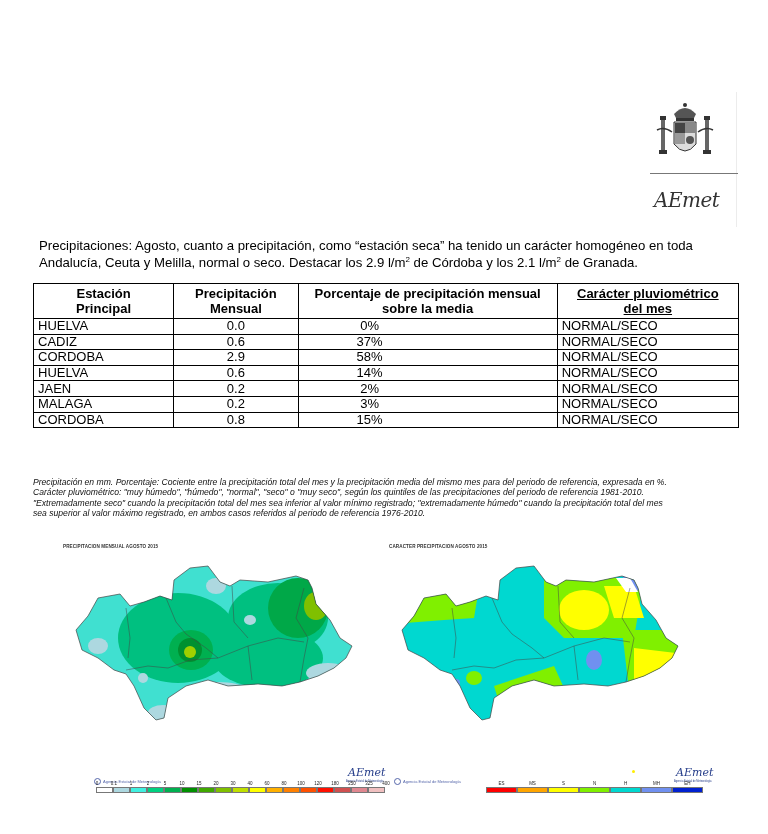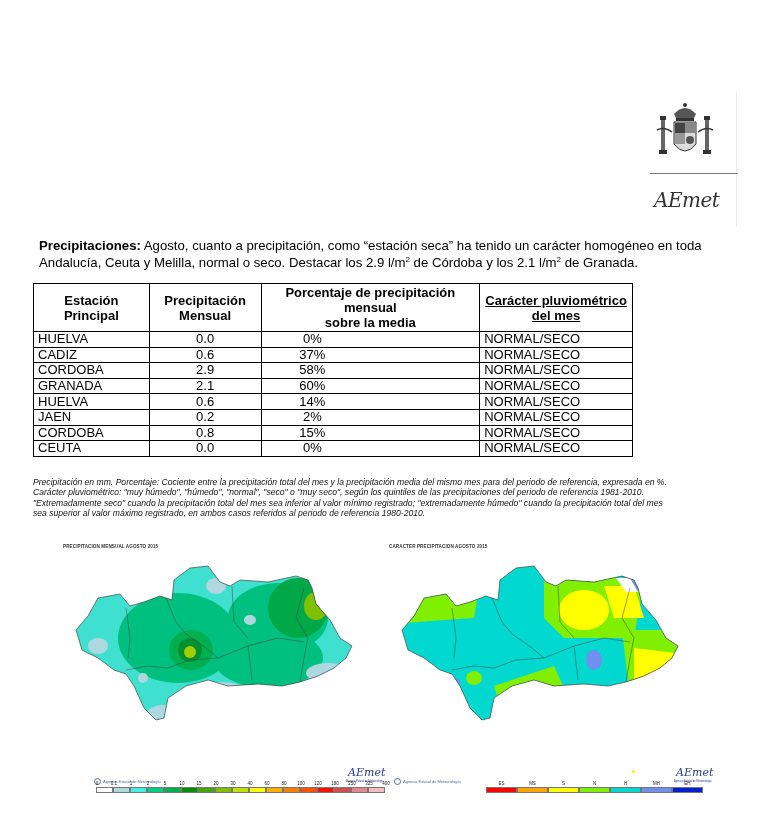--- a/index.html
+++ b/index.html
@@ -7,25 +7,25 @@
 
   
   .header-block { position: absolute; left: 650px; top: 100px; width: 88px; }
   .coat { position: absolute; left: 4px; top: 0; width: 62px; height: 66px; }
   .logo-rule { position: absolute; left: 0; top: 73px; width: 88px; height: 1px; background: #777; }
   .aemet-top { position: absolute; left: 4px; top: 88px; font-family: "DejaVu Serif", serif; font-style: italic; font-size: 20px; color: #333; letter-spacing: -0.5px; white-space: nowrap; }
   .vline { position: absolute; left: 736px; top: 92px; width: 1px; height: 135px; background: #ececec; }
 
   
   .intro { position: absolute; left: 39px; top: 237px; width: 700px; font-size: 13.2px; line-height: 17px; }
-  .intro b { font-weight: bold; }
+  .intro b { font-weight: normal; }
   .intro sup { font-size: 8px; vertical-align: 5px; line-height: 0; }
 
   
-  table.data { position: absolute; left: 33px; top: 283px; width: 600px; border-collapse: collapse; font-size: 13px; }
+  table.data { position: absolute; left: 33px; top: 283px; width: 706px; border-collapse: collapse; font-size: 13px; }
   table.data th, table.data td { border: 1px solid #000; padding: 0 4px; }
   table.data th { font-weight: bold; text-align: center; line-height: 15px; height: 32px; padding-top: 1px; padding-bottom: 1px; }
   table.data td { height: 14.6px; line-height: 14px; }
   table.data td.c { text-align: center; }
   table.data td.l { text-align: left; }
   .col1 { width: 136px; } .col2 { width: 118px; margin-top: 23px; } .col3 { width: 258px; } .col4 { width: 178px; text-decoration: underline; }
 
   
   .notes { position: absolute; left: 33px; top: 477px; width: 715px; font-size: 8.6px; line-height: 10.4px; font-style: italic; color: #111; }
 
@@ -102,57 +102,51 @@
         <td class="c" style="padding-right: 120px;">37%</td>
         <td class="l">NORMAL/SECO</td>
       </tr>
       <tr>
         <td class="l">CORDOBA</td>
         <td class="c">2.9</td>
         <td class="c" style="padding-right: 120px;">58%</td>
         <td class="l">NORMAL/SECO</td>
       </tr>
       <tr>
-        <td class="l">GRANADA</td>
-        <td class="c">2.1</td>
-        <td class="c" style="padding-right: 120px;">60%</td>
-        <td class="l">NORMAL/SECO</td>
-      </tr>
-      <tr>
         <td class="l">HUELVA</td>
         <td class="c">0.6</td>
         <td class="c" style="padding-right: 120px;">14%</td>
         <td class="l">NORMAL/SECO</td>
       </tr>
       <tr>
         <td class="l">JAEN</td>
         <td class="c">0.2</td>
         <td class="c" style="padding-right: 120px;">2%</td>
         <td class="l">NORMAL/SECO</td>
       </tr>
       <tr>
+        <td class="l">MALAGA</td>
+        <td class="c">0.2</td>
+        <td class="c" style="padding-right: 120px;">3%</td>
+        <td class="l">NORMAL/SECO</td>
+      </tr>
+      <tr>
         <td class="l">CORDOBA</td>
         <td class="c">0.8</td>
         <td class="c" style="padding-right: 120px;">15%</td>
-        <td class="l">NORMAL/SECO</td>
-      </tr>
-      <tr>
-        <td class="l">CEUTA</td>
-        <td class="c">0.0</td>
-        <td class="c" style="padding-right: 120px;">0%</td>
         <td class="l">NORMAL/SECO</td>
       </tr>
     </tbody>
 </table>
 
 <div class="notes">
   <div>Precipitación en mm. Porcentaje: Cociente entre la precipitación total del mes y la precipitación media del mismo mes para del periodo de referencia, expresada en %.</div>
   <div>Carácter pluviométrico: "muy húmedo", "húmedo", "normal", "seco" o "muy seco", según los quintiles de las precipitaciones del periodo de referencia 1981-2010.</div>
   <div>"Extremadamente seco" cuando la precipitación total del mes sea inferior al valor mínimo registrado; "extremadamente húmedo" cuando la precipitación total del mes</div>
-  <div>sea superior al valor máximo registrado, en ambos casos referidos al periodo de referencia 1980-2010.</div>
+  <div>sea superior al valor máximo registrado, en ambos casos referidos al periodo de referencia 1976-2010.</div>
 </div>
 
 <div class="map-panel map-left">
   <div class="map-title">PRECIPITACION MENSUAL AGOSTO 2015</div>
   <svg class="map-svg" width="300" height="180" viewBox="0 0 300 180">
     <defs>
       <clipPath id="andL">
         <path d="M8 72 L20 58 L30 40 L52 36 L62 48 L76 44 L92 38 L104 42 L106 22 L122 10 L140 8 L152 24 L162 28 L172 22 L200 24 L228 18 L240 22 L244 30 L248 46 L262 62 L272 80 L284 88 L278 100 L266 110 L250 118 L232 124 L214 128 L190 126 L160 128 L140 122 L118 128 L100 140 L96 160 L88 162 L76 150 L66 128 L58 116 L46 112 L30 100 L14 92 Z"></path>
       </clipPath>
     </defs>

